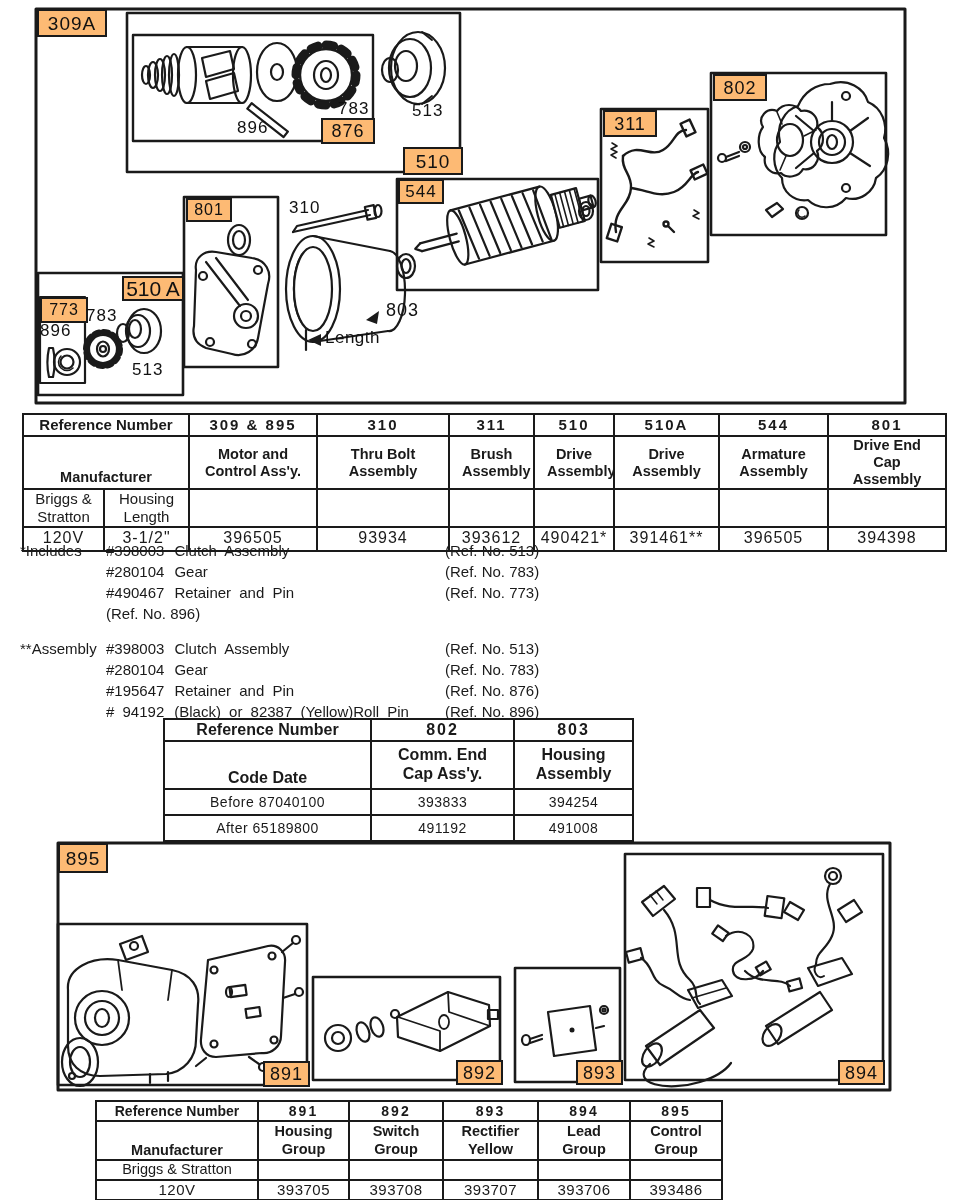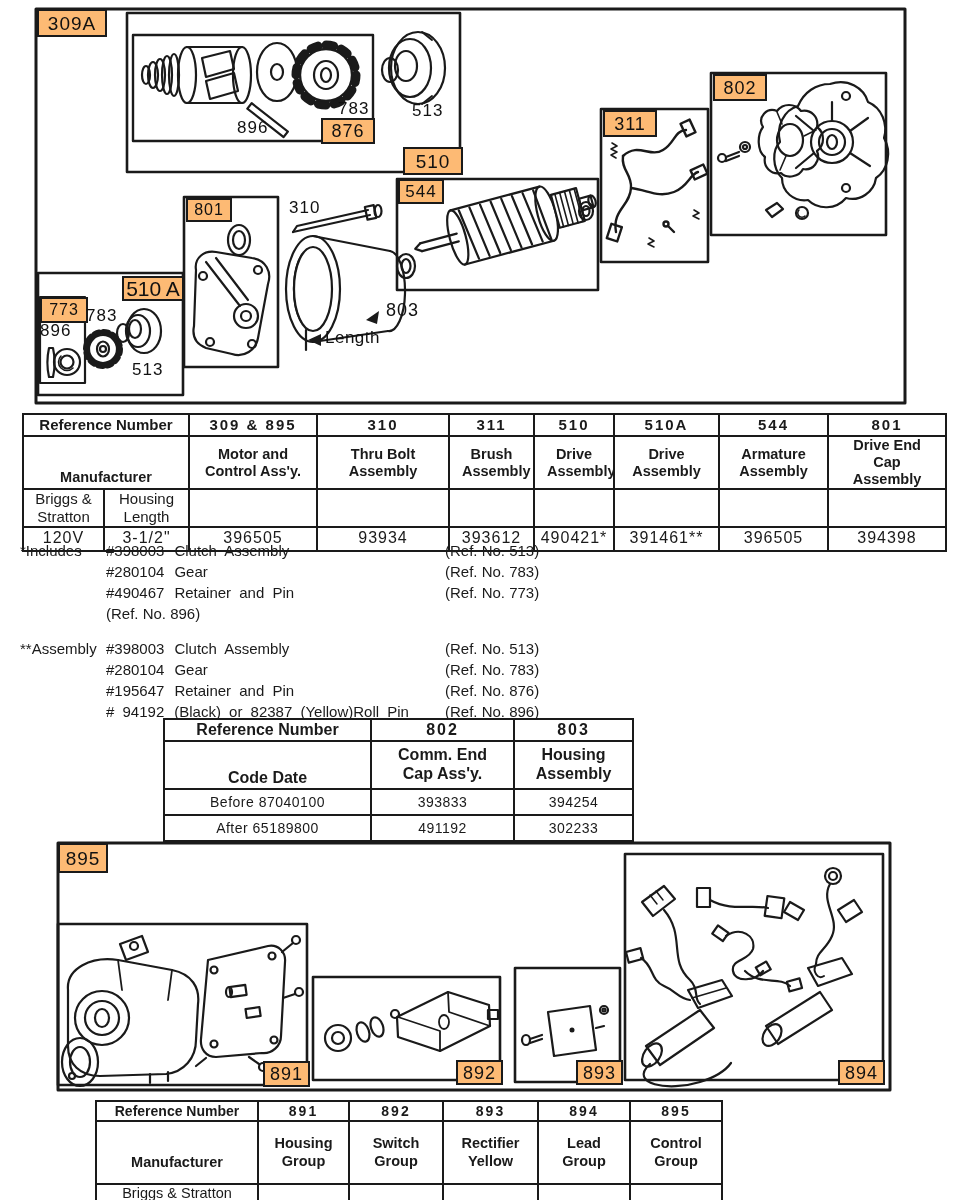--- a/index.html
+++ b/index.html
@@ -46,21 +46,21 @@
 
   #table2 { left:163px; top:718px; }
   #table2 table { width:469px; }
   #table2 .r1 td { height:20px; font-size:16px; }
   #table2 .r2 td { height:46px; font-size:16px; padding:0 14px; }
   #table2 .r3 td, #table2 .r4 td { height:24px; font-size:14px; letter-spacing:0.5px; }
 
   #table3 { left:95px; top:1100px; }
   #table3 table { width:626px; }
   #table3 .r1 td { height:18px; font-size:14px; }
-  #table3 .r2 td { height:37px; font-size:14.5px; padding:12px 8px; }
+  #table3 .r2 td { height:37px; font-size:14.5px; padding:0 8px; }
   #table3 .r3 td { height:18px; font-size:14.5px; }
   #table3 .r4 td { height:18px; font-size:15px; letter-spacing:0.5px; }
 </style>
 </head>
 <body>
 
 <div class="abs" id="top-diagram" style="left:0;top:0;width:966px;height:410px">
   <svg width="966" height="410" viewBox="0 0 966 410">
     <g stroke="#1a1a1a" fill="none" stroke-width="2.2" stroke-linecap="round" stroke-linejoin="round">
       <rect x="36" y="9" width="869" height="394" stroke-width="3"></rect>
@@ -385,21 +385,21 @@
       <td class="b">Housing Assembly</td>
     </tr>
     <tr class="r3">
       <td>Before 87040100</td>
       <td>393833</td>
       <td>394254</td>
     </tr>
     <tr class="r4">
       <td>After 65189800</td>
       <td>491192</td>
-      <td>302233</td>
+      <td>491008</td>
     </tr>
   </tbody>
     </table>
 </div>
 
 <div class="abs" id="bottom-diagram" style="left:0;top:840px;width:966px;height:260px">
   <svg width="966" height="260" viewBox="0 0 966 260">
     <g stroke="#1a1a1a" fill="none" stroke-width="2.2" stroke-linecap="round" stroke-linejoin="round">
       <rect x="58" y="3" width="832" height="247" stroke-width="3"></rect>
       <rect x="58" y="84" width="249" height="161" stroke-width="2.6"></rect>

